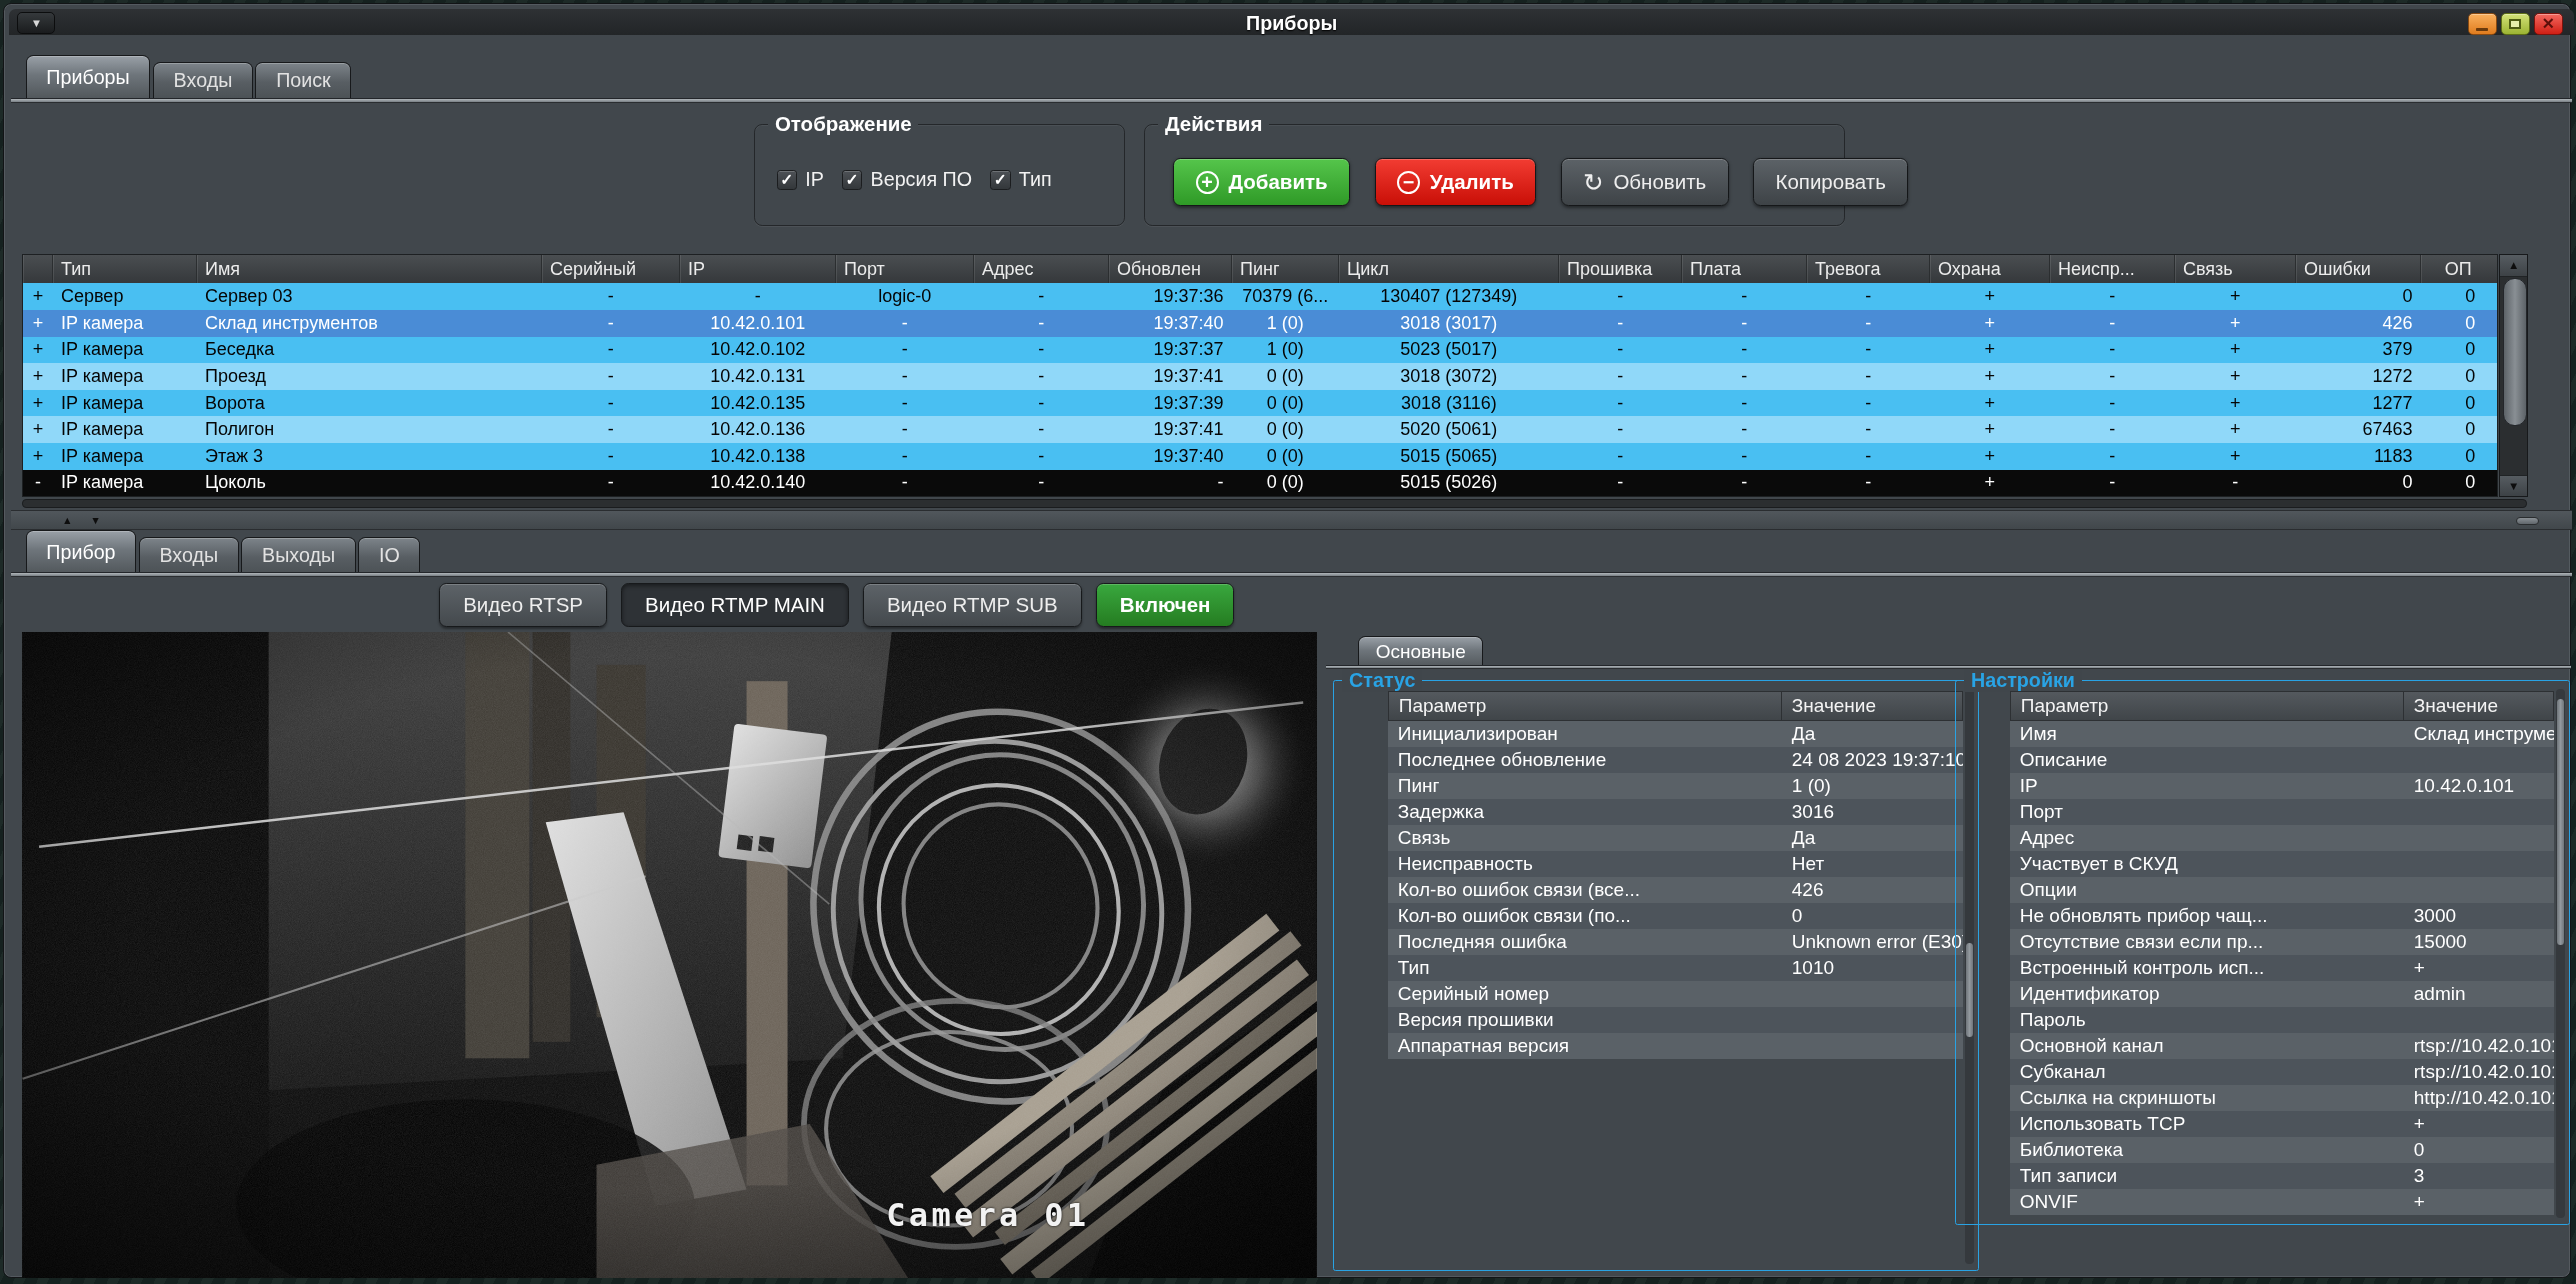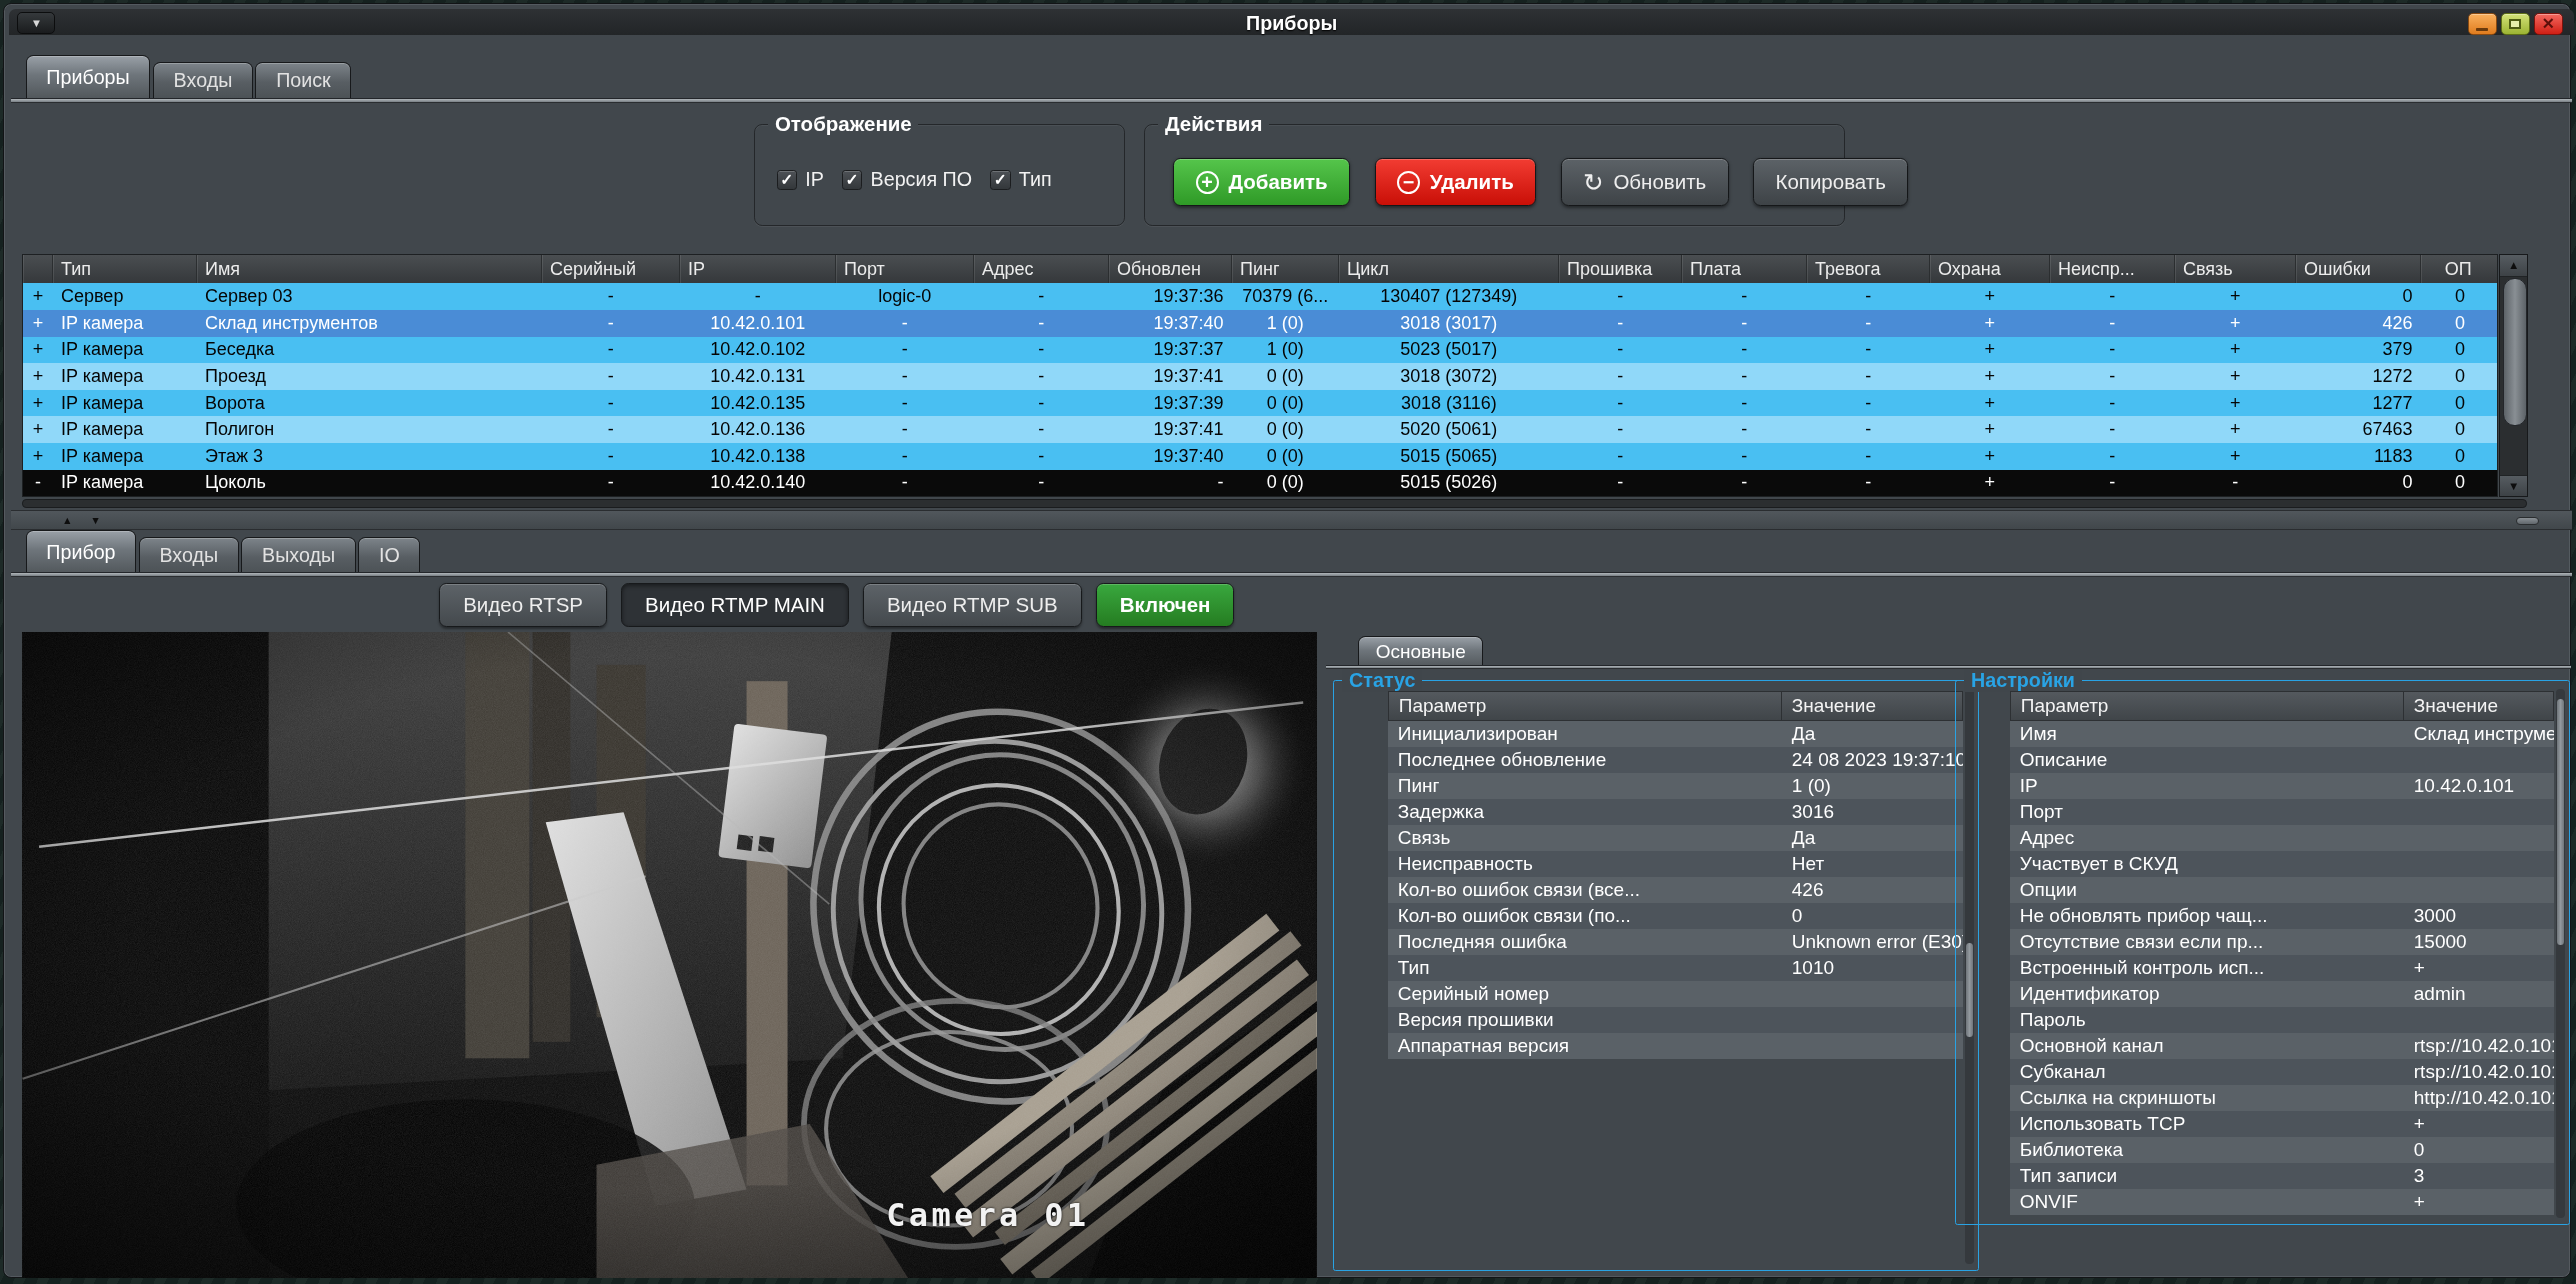--- a/index.html
+++ b/index.html
@@ -75,21 +75,21 @@
     display:flex; align-items:center; padding:0 8.2px; }
   .tbody { flex:1; display:flex; flex-direction:column; }
   .trow { flex:1; font-size:18px; color:#050505; align-items:center; }
   .trow .td { padding:0 8.2px; white-space:nowrap; overflow:hidden; }
   .v-blue { background:#49bff2; }
   .v-light { background:#90d8f9; }
   .v-selected { background:#4a8cd6; color:#fff; }
   .v-offline { background:#0a0a0a; color:#fff; }
   .td:nth-child(1) { text-align:center; }
   .td:nth-child(8), .td:nth-child(17) { text-align:right; }
-  .td:nth-child(18) { text-align:center; padding-right:24.6px !important;padding-left:24px; }
+  .td:nth-child(18) { text-align:right; padding-right:24.6px !important;padding-left:24px; }
   .td:nth-child(n+4):nth-child(-n+7), .td:nth-child(n+9):nth-child(-n+16) { text-align:center; }
   
   .vscroll { position:absolute; left:2495px; top:250px; width:29px; height:243px;
     background:#2b2e30; border:0.8px solid #17191b; display:flex; flex-direction:column; align-items:center; }
   .varr { width:27px; height:21.3px; background:linear-gradient(#565c61,#3d4246); color:#0d0d0d;
     font-size:11.5px; display:flex; align-items:center; justify-content:center; border-bottom:0.8px solid #202325; }
   .varr.down { position:absolute; bottom:0; border-top:0.8px solid #202325; border-bottom:none; }
   .vthumb { position:absolute; top:23px; left:2.5px; width:24px; height:148px; border-radius:11.5px;
     background:linear-gradient(90deg,#5c6267,#898f94,#5c6267); border:0.8px solid #23262a; }
   .hscroll { position:absolute; left:18px; top:495px; width:2505px; height:9px;

